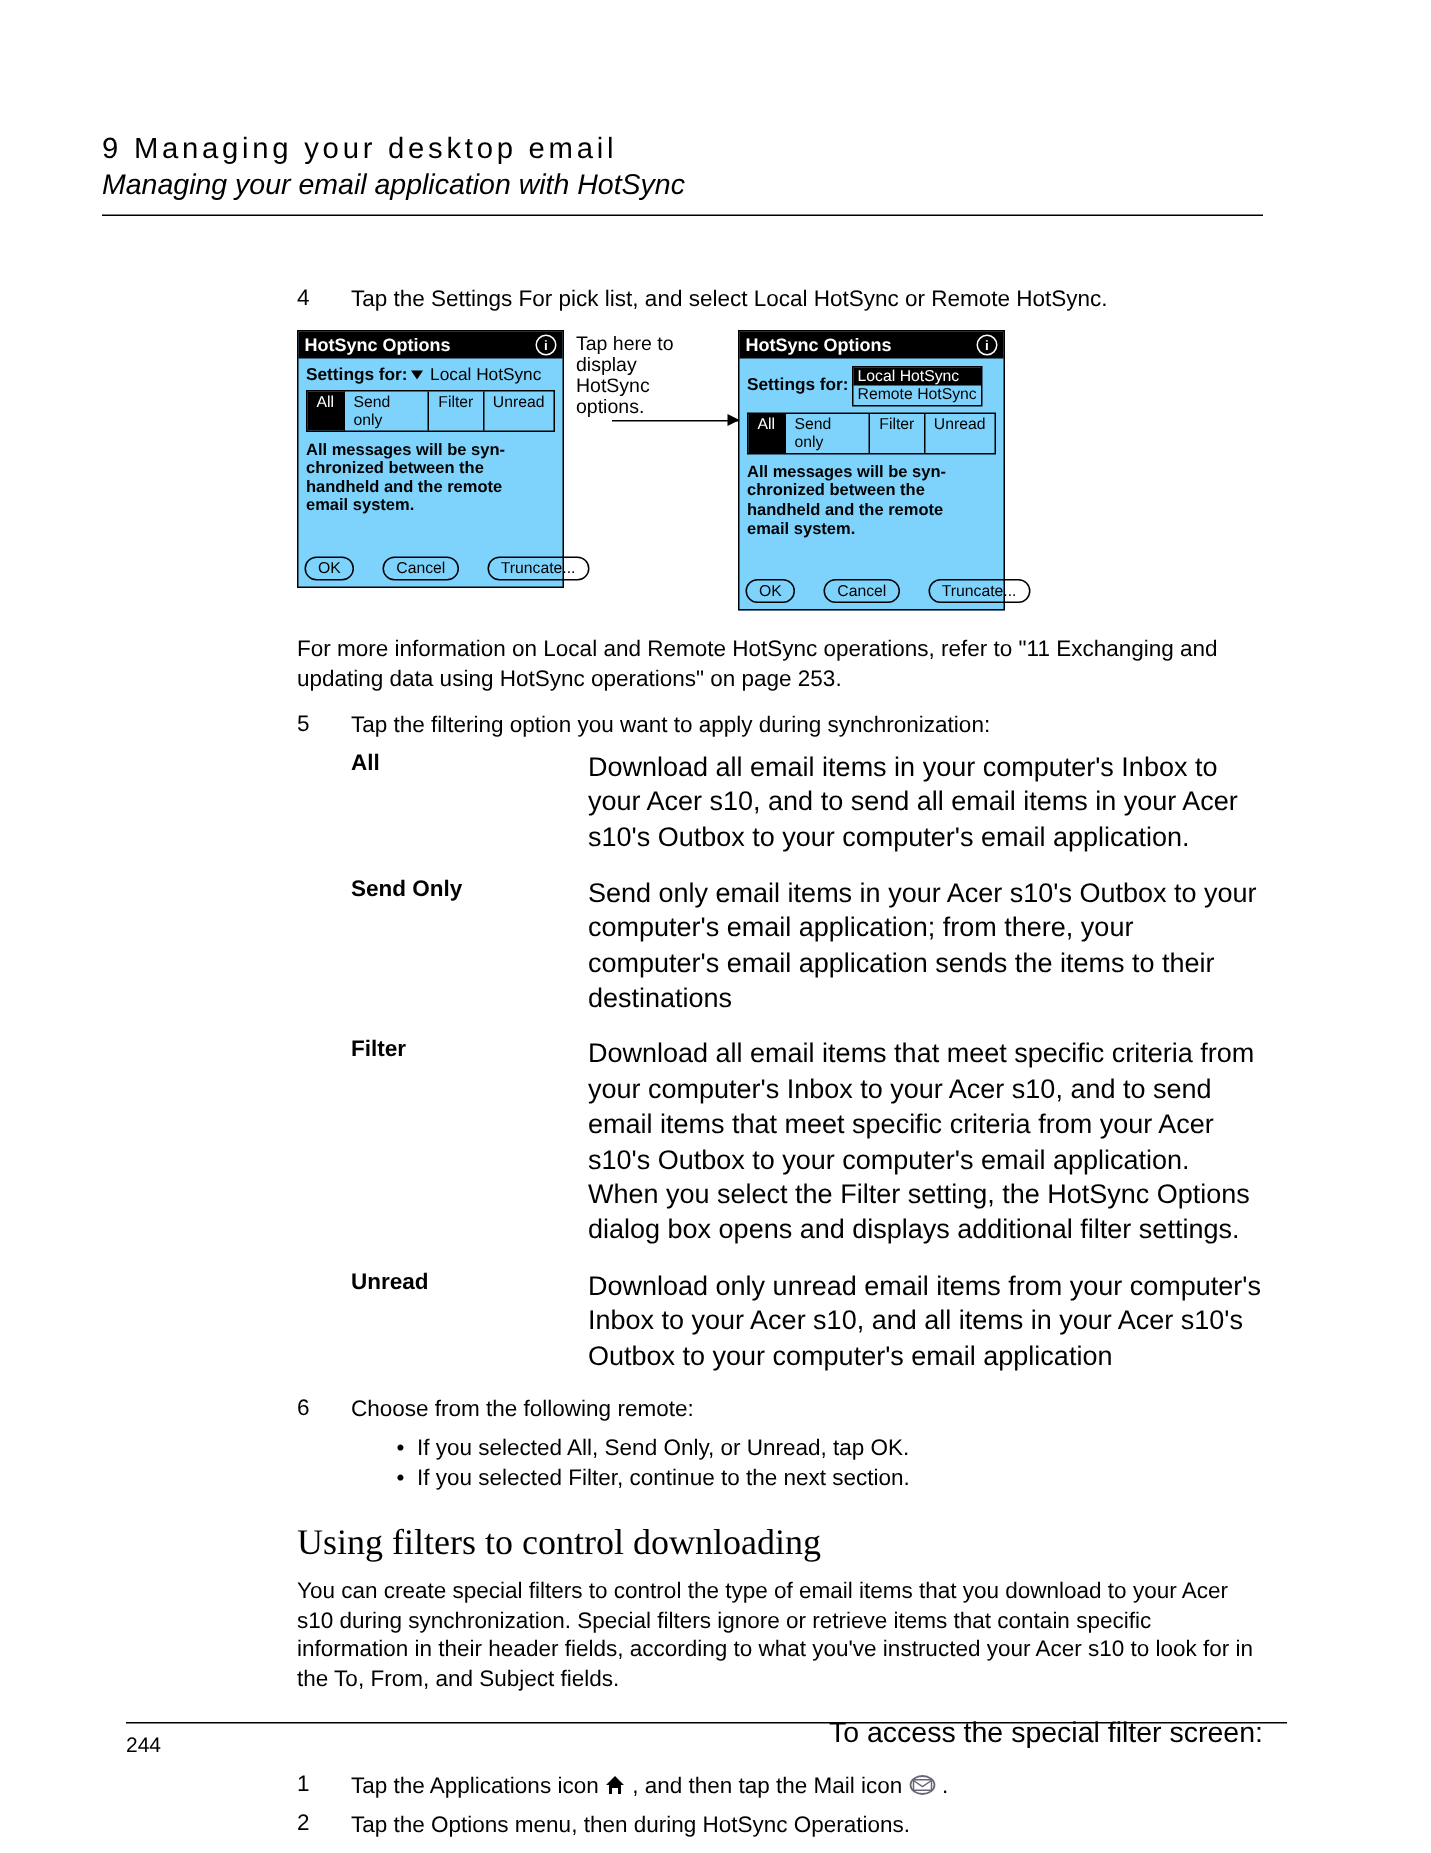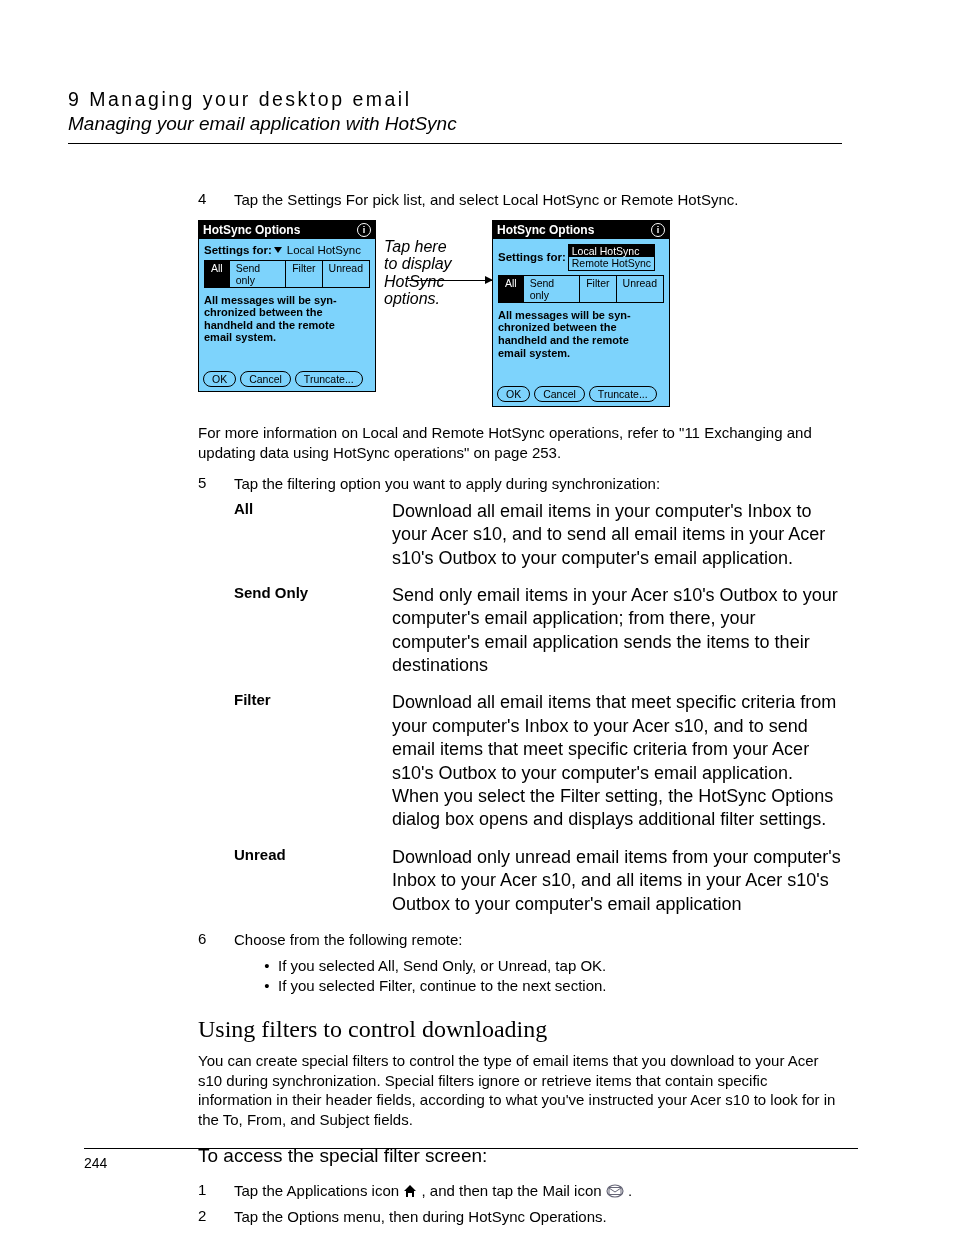--- a/index.html
+++ b/index.html
@@ -91,20 +91,21 @@
   h2.section {
     font-size: 24px;
     font-weight: normal;
     margin: 12px 0 6px 0;
     font-family: Liberation Serif, serif;
   }
   h3.sub {
     font-size: 19px;
     font-weight: normal;
     margin: 16px 0 14px 0;
+    text-align: right;
   }
   .footer {
     position: absolute;
     left: 84px;
     right: 96px;
     bottom: 64px;
     border-top: 1px solid #000;
     padding-top: 6px;
     font-size: 14px;
     margin-top: 27px;
@@ -193,37 +194,36 @@
   .segment span:last-child { border-right: none; }
   .segment .sel { background: #000; color: #fff; }
   .syncmsg {
     font-weight: bold;
     font-size: 11px;
     line-height: 1.15;
     margin-bottom: 18px;
   }
   .devbtns {
     display: flex;
-    gap: 4px;
+    gap: 19px;
     padding: 4px;
     border-top: none;
   }
   .pillbtn {
     border: 1px solid #000;
     border-radius: 8px;
     font-size: 10.5px;
     padding: 1px 8px;
   }
   .callout {
     width: 78px;
-    font-size: 16px;
+    font-size: 13px;
     line-height: 1.1;
-    margin: 16px 6px 0 8px;
+    margin: 0 6px 0 8px;
     padding-top: 2px;
-    font-style: italic;
   }
   .arrow {
     position: relative;
     flex: 0 0 24px;
     display: flex;
     align-items: center;
   }
   .arrow-line {
     position: absolute;
     top: 60px;

